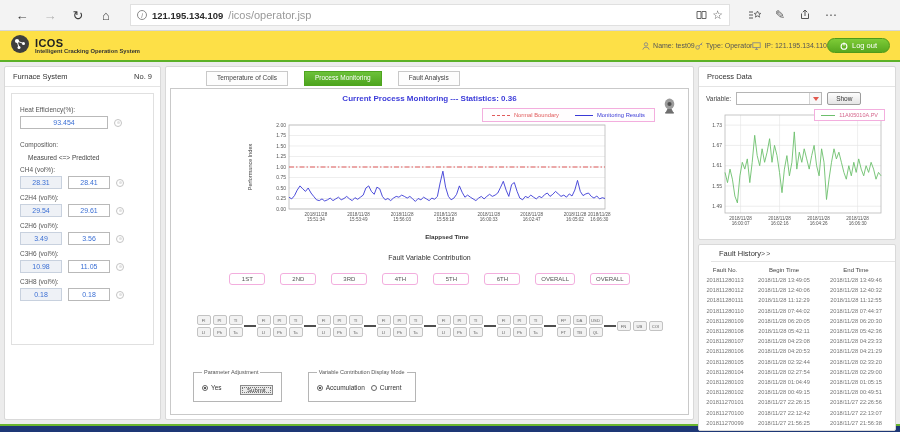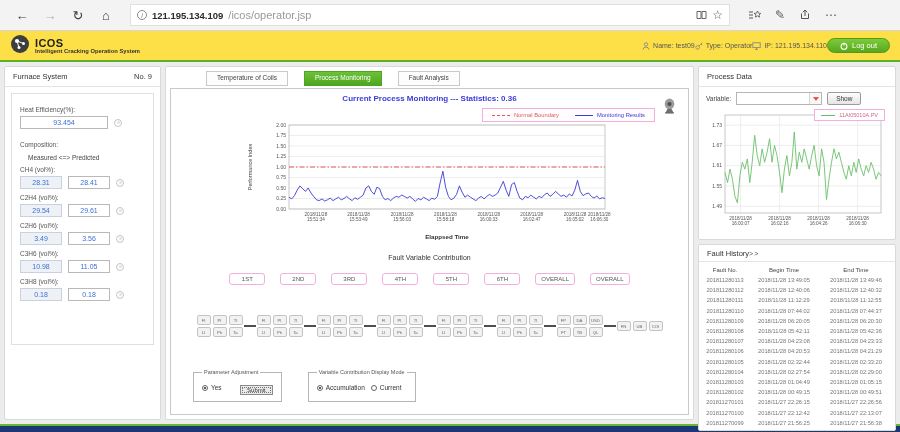--- a/index.html
+++ b/index.html
@@ -106,21 +106,21 @@
     border-right:3px solid transparent; border-top:4px solid #e2574c; }
   .show-btn { font-size:6.5px; color:#333; padding:2px 8px; background:linear-gradient(#fdfdfd,#e5e5e5);
     border:1px solid #9c9c9c; border-radius:2px; cursor:pointer; }
   .pd-chart-wrap { position:relative; }
   .pd-legend { position:absolute; top:2px; right:10px; border:1px solid var(--legend_pink);
     background:#fff; display:flex; align-items:center; gap:4px; padding:2px 6px; }
   .pd-legend .leg-line { width:14px; border-top:1.4px solid var(--process_green); }
   .pd-legend .leg-lbl { font-size:5.5px; color:#d4668c; }
   .fh-card { flex:1; display:flex; flex-direction:column; }
   .fh-head { display:flex; align-items:center;
-    padding:4px 8px 3px; border-bottom:1px solid #e4e4e4; }
+    padding:4px 8px 3px; border-bottom:1px solid #e4e4e4;margin-left:12px; }
   .fh-title { font-size:7.5px; color:#333; }
   .fh-more { font-size:7px; color:#555; letter-spacing:1px; cursor:pointer; }
   .fh-table { padding:2px 3px; }
   .fh-hrow { display:flex; height:11px; align-items:center; font-size:6px; color:#444; }
   .fh-row { display:flex; height:10.2px; align-items:center; font-size:5.7px; color:#777; cursor:pointer;}
   .fc0 { width:46px; text-align:center; } .fc1 { width:72px; text-align:center; } .fc2 { width:72px; text-align:center; }
 
   .footer-green { height:2px; background:#6ab62e; }
   .footer-navy { height:6px; background:var(--footer_navy); }
   svg text { font-family:"Liberation Sans", sans-serif; }

